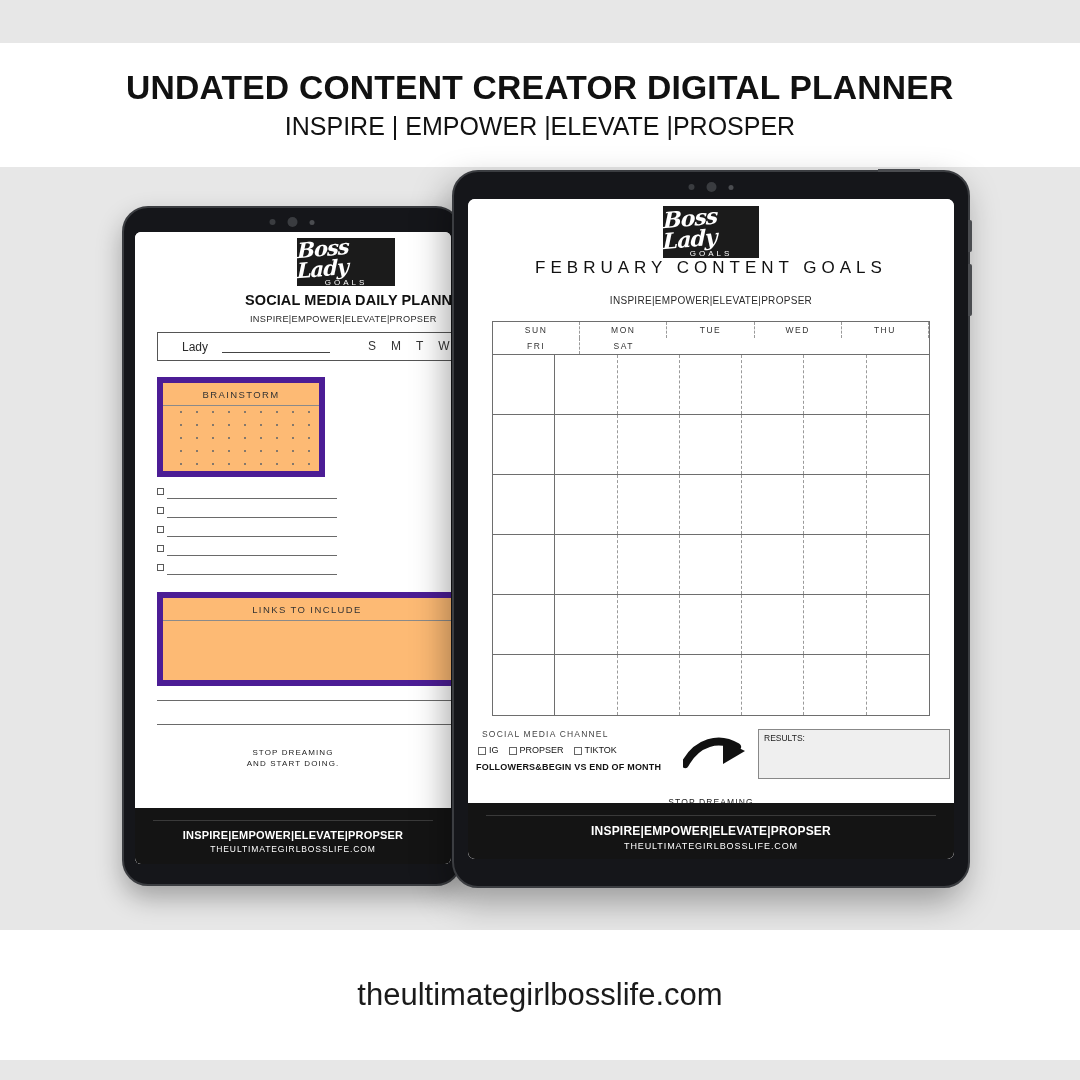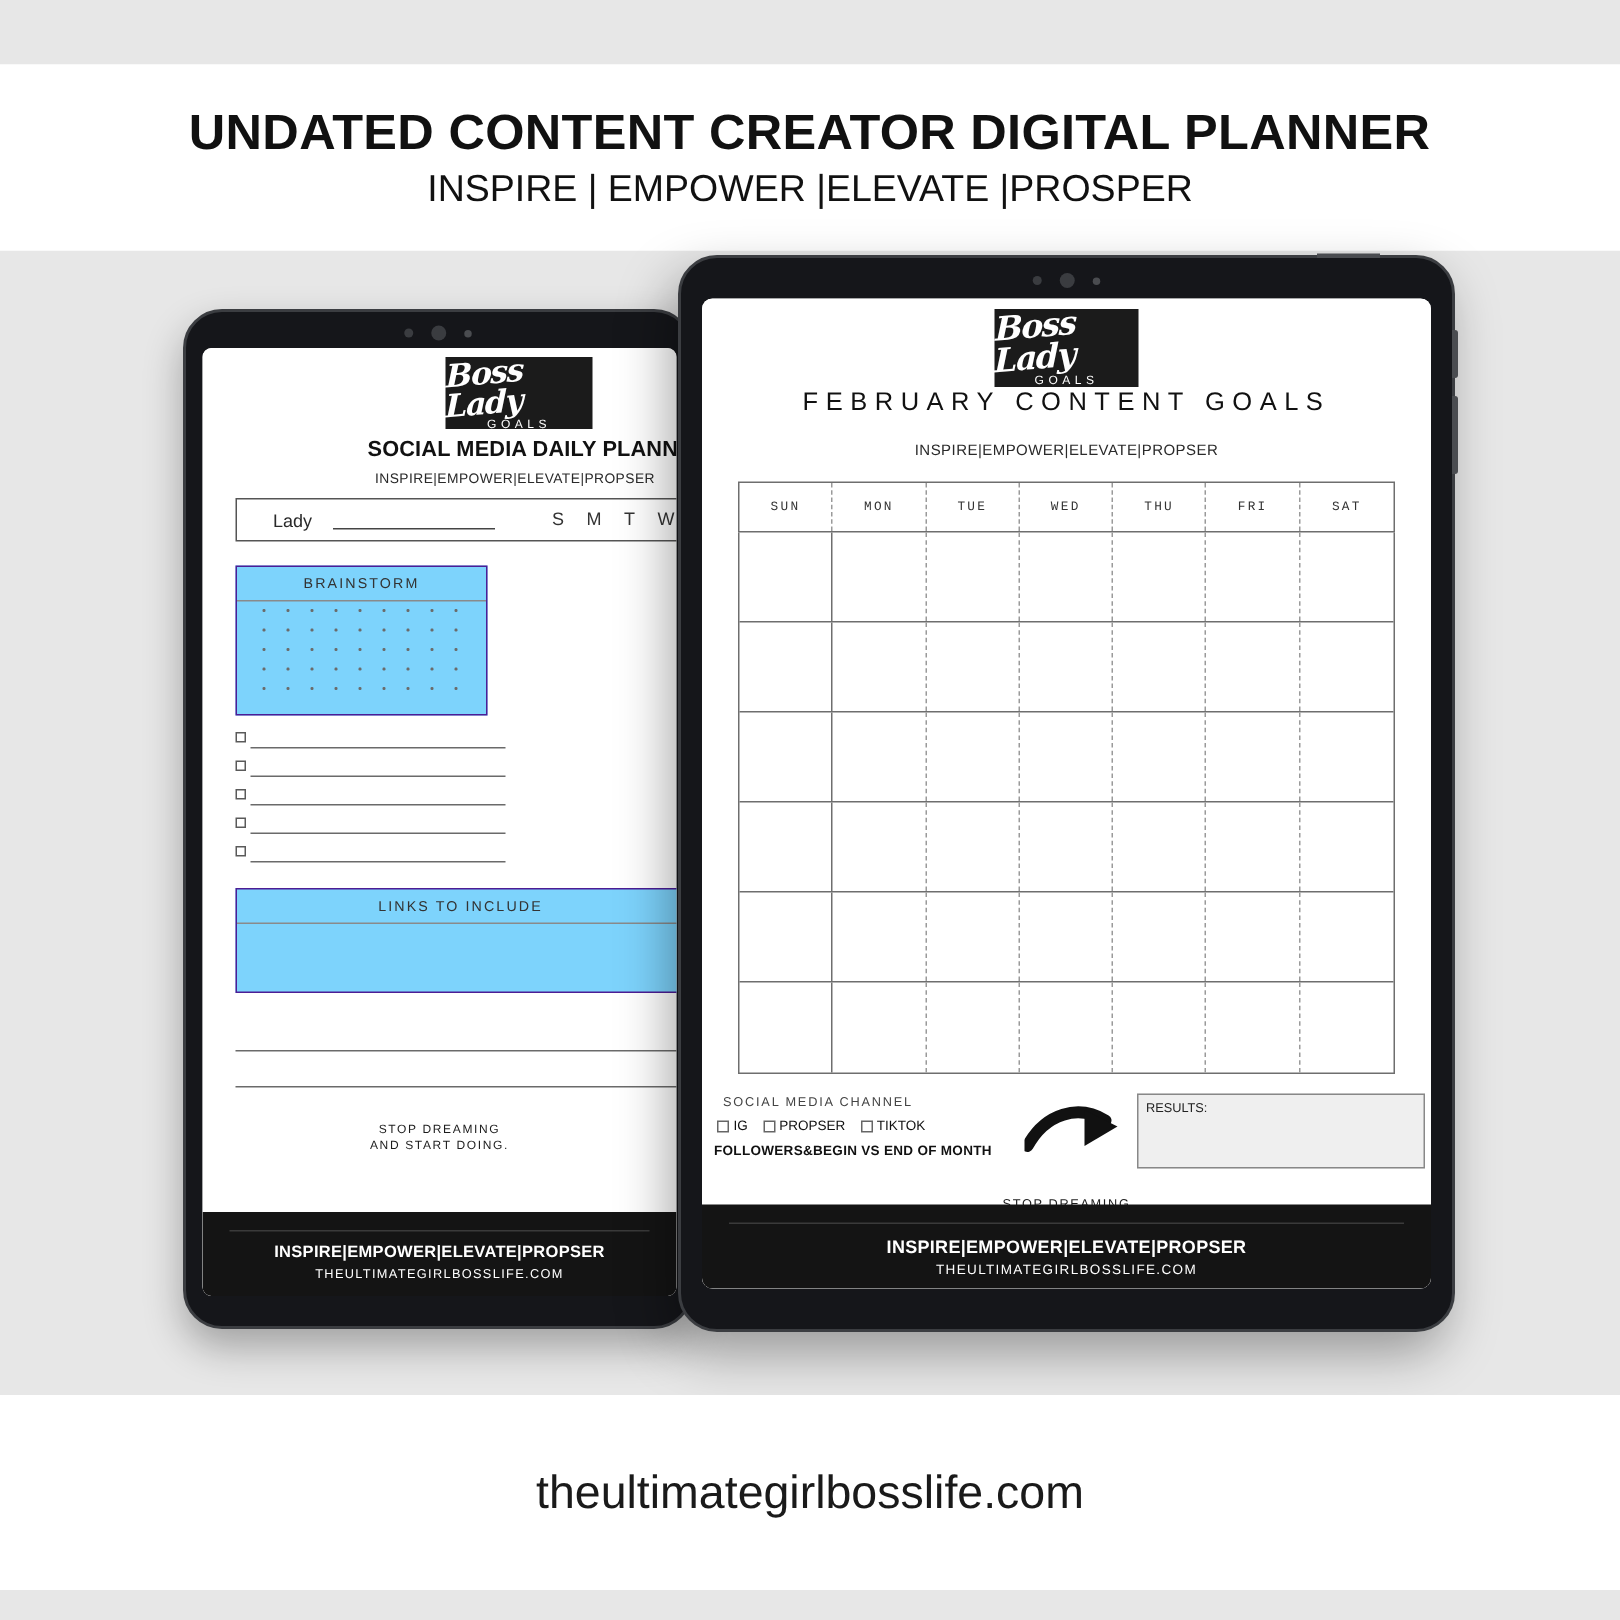--- a/index.html
+++ b/index.html
@@ -111,63 +111,63 @@
     position:absolute; left:22px; top:100px; width:330px; height:29px;
     border:1px solid #555;
   }
   #date-label { position:absolute; left:24px; top:7px; font-size:12px; color:#2a2a2a; }
   #date-line { position:absolute; left:64px; top:19px; width:108px; height:1px; background:#444; }
   #day-letters {
     position:absolute; left:210px; top:6px; display:flex; gap:15px;
     font-size:12px; color:#333;
   }
 
-  .panel { position:absolute; border:1px solid #4c1d95; background:#7dd3fc; }
+  .panel { position:absolute; border:6px solid #4c1d95; background:#fdba74; }
   .panel-head {
     text-align:center; font-size:9.5px; letter-spacing:1.4px;
     color:#333; border-bottom:1px solid #8a8a8a; padding:6px 0 5px;
   }
 
   #brainstorm-panel { left:22px; top:145px; width:168px; height:100px; }
   #dotgrid { position:absolute; left:10px; top:28px; display:grid;
              grid-template-columns:repeat(9,16px); grid-template-rows:repeat(5,13px); }
   .dot { width:1.6px; height:1.6px; background:#6b6b6b; border-radius:50%; margin:auto; }
 
   #action-panel { left:200px; top:145px; width:168px; height:222px; }
   #action-lines { position:absolute; left:10px; top:32px; width:148px; }
   .dash-line { height:0; border-top:1px dashed #777; margin-bottom:22px; }
 
   #checklist { position:absolute; left:22px; top:255px; width:180px; }
   .check-row { display:flex; align-items:flex-start; height:19px; }
   .check-box { width:7px; height:7px; border:1px solid #5a5a5a; flex:0 0 auto; margin-top:1px; }
   .check-line { flex:1; height:1px; background:#6a6a6a; margin-top:11px; margin-left:3px; }
 
-  #links-panel { left:22px; top:360px; width:300px; height:70px; }
+  #links-panel { left:22px; top:360px; width:300px; height:94px; }
   #left-rule-1 { position:absolute; left:22px; top:468px; width:300px; height:1px; background:#6a6a6a; }
   #left-rule-2 { position:absolute; left:22px; top:492px; width:300px; height:1px; background:#6a6a6a; }
   #left-stop { position:absolute; left:0; top:516px; width:316px; font-size:8px; }
   #left-dark-footer { position:absolute; left:0; bottom:0; width:316px; height:56px; padding-top:12px; }
   #left-dark-footer .df-line1 { font-size:11px; }
   #left-dark-footer .df-line2 { font-size:8.5px; margin-top:3px; }
 
   
   #right-page { position:absolute; inset:0; background:#fff; }
   #right-logo { position:absolute; left:50%; transform:translateX(-50%); top:7px; width:96px; height:52px; }
   #right-logo .logo-script { font-size:22px; }
   #right-logo .logo-goals { font-size:8px; margin-top:1px; }
   #cal-title {
     position:absolute; top:59px; width:100%; text-align:center;
     font-size:17px; letter-spacing:5px; color:#111; font-weight:normal;
   }
   #right-tagline { position:absolute; top:96px; width:100%; text-align:center; font-size:10px; }
 
   #calendar { position:absolute; left:24px; top:122px; width:438px; height:400px; }
   #cal-head {
-    display:grid; grid-template-columns:repeat(7,1fr);
-    border:1px solid #6e6e6e; height:34px;font-family:Liberation Mono, monospace;
+    display:grid; grid-template-columns:repeat(5,1fr);
+    border:1px solid #6e6e6e; height:34px;
   }
   #cal-head div {
     display:flex; align-items:center; justify-content:center;
     font-size:8.5px; letter-spacing:1.5px; color:#333;
     border-right:1px dashed #9a9a9a;
   }
   #cal-head div:last-child { border-right:none; }
   #cal-body { border:1px solid #6e6e6e; border-top:none; }
   .cal-row { display:grid; grid-template-columns:repeat(7,1fr); height:60px; border-bottom:1px solid #6e6e6e; }
   .cal-row:last-child { border-bottom:none; }

